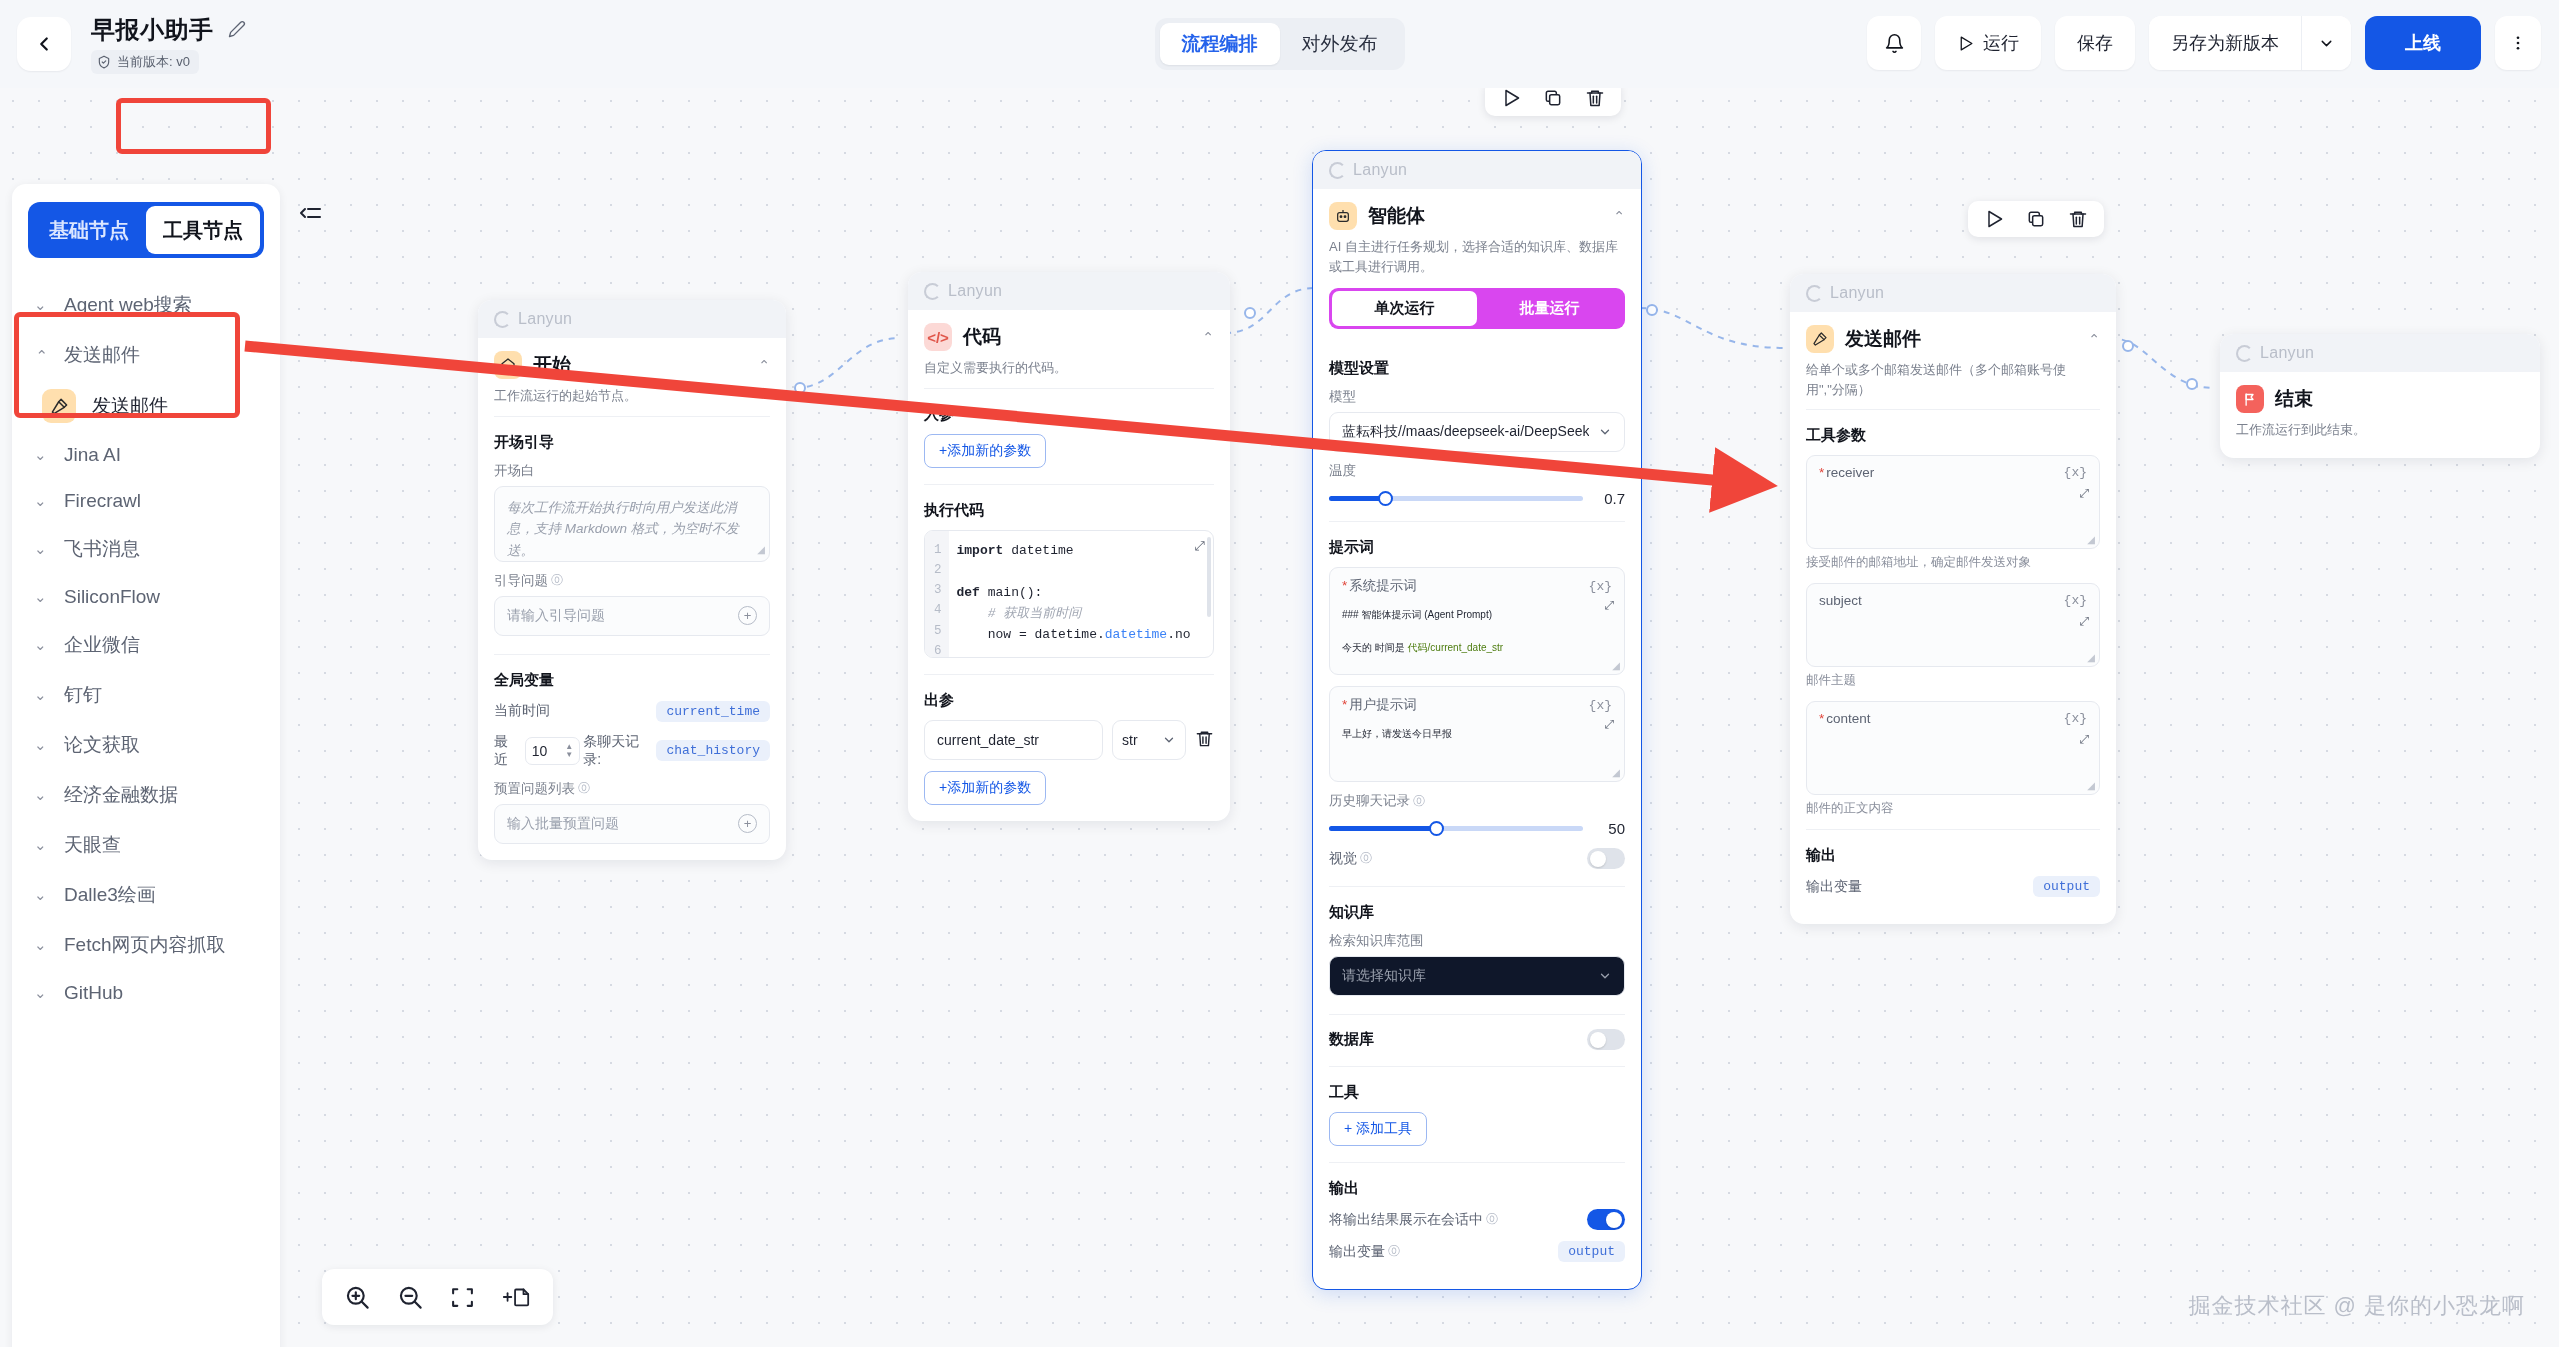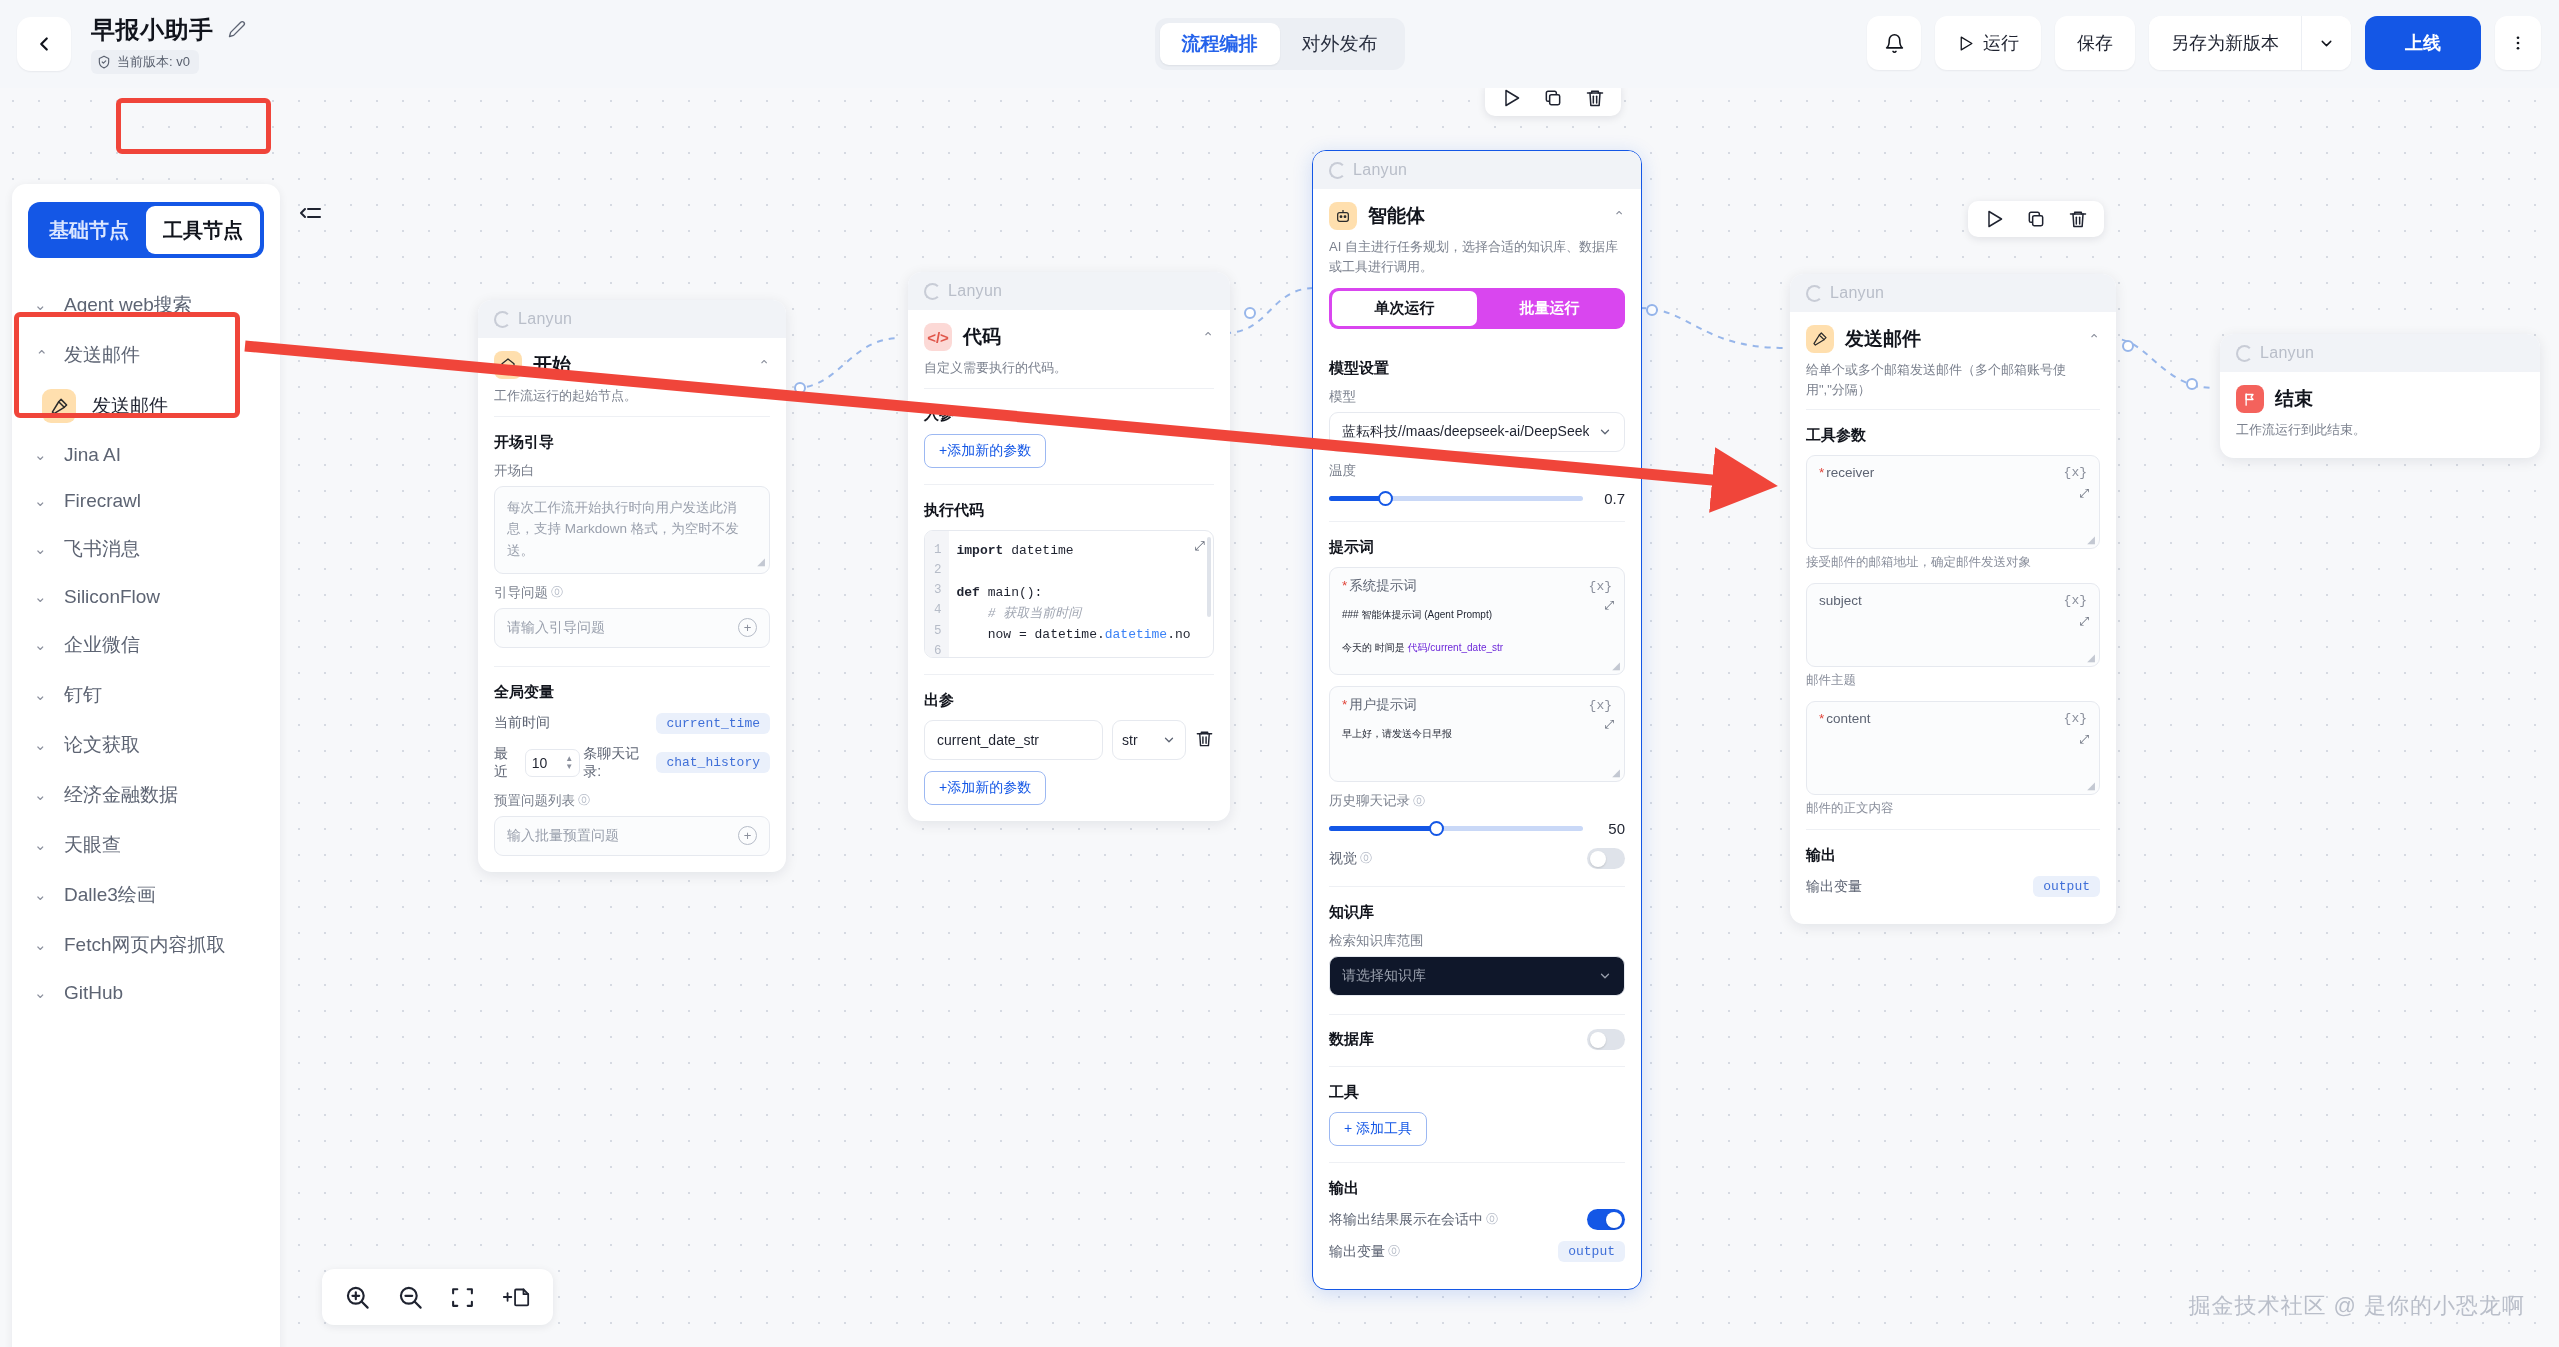--- a/index.html
+++ b/index.html
@@ -205,21 +205,21 @@
   .toggle.on .dot { left:19px; }
 
   .ta-block { position: relative; border:1px solid #e6e9ef; border-radius:9px; background:#fbfcfd; }
   .ta-head { display:flex; align-items:center; justify-content:space-between; padding: 9px 12px 4px; }
   .ta-title { font-size:13.5px; color:#5d6473; }
   .ta-title .req { color:#e0453a; margin-right:2px; }
   .ta-x { font-size:13px; color:#8a8f9c; font-family:"Liberation Mono",monospace; cursor:pointer; }
   .ta-content { padding: 6px 12px 12px; font-size:10px; color:#1f2330; line-height:1.9; min-height: 40px; }
   .ta-exp { position:absolute; right:10px; top:30px; color:#5d6473; font-size:12px; cursor:pointer; }
   .ta-corner { position:absolute; right:4px; bottom:3px; color:#c3c8d2; font-size:10px; }
-  .var-chip { color:#6d28d9; }
+  .var-chip { color:#4d7c0f; }
   .help-text { font-size:12.5px; color:#8a8f9c; margin: 5px 0 12px; }
 
   
   .node-actions {
     position:absolute; display:flex; align-items:center; gap:22px;
     background:#fff; border-radius:10px; padding: 8px 16px;
     box-shadow: 0 2px 8px rgba(16,24,40,.10); z-index: 25;
   }
   .node-actions span { cursor:pointer; color:#1f2330; display:flex; }
 
@@ -467,21 +467,21 @@
           </span>
           <span class="n-name">开始</span>
           <span class="n-collapse">⌃</span>
         </div>
         <div class="n-desc">工作流运行的起始节点。</div>
       </div>
       <div class="node-body">
         <div class="sect-divider"></div>
         <div class="sect-title">开场引导</div>
         <div class="fld-label">开场白</div>
-        <div class="ta" style="height:88px; position:relative;">
+        <div class="ta" style="height:76px; position:relative;font-style:italic;">
           <span>每次工作流开始执行时向用户发送此消息，支持 Markdown 格式，为空时不发送。</span>
           <span class="ta-corner">◢</span>
         </div>
         <div class="fld-label">
           <span>引导问题</span>
           <span class="qmark">⓪</span>
         </div>
         <div class="inp">
           <span>请输入引导问题</span>
           <span class="plus-circ">+</span>

